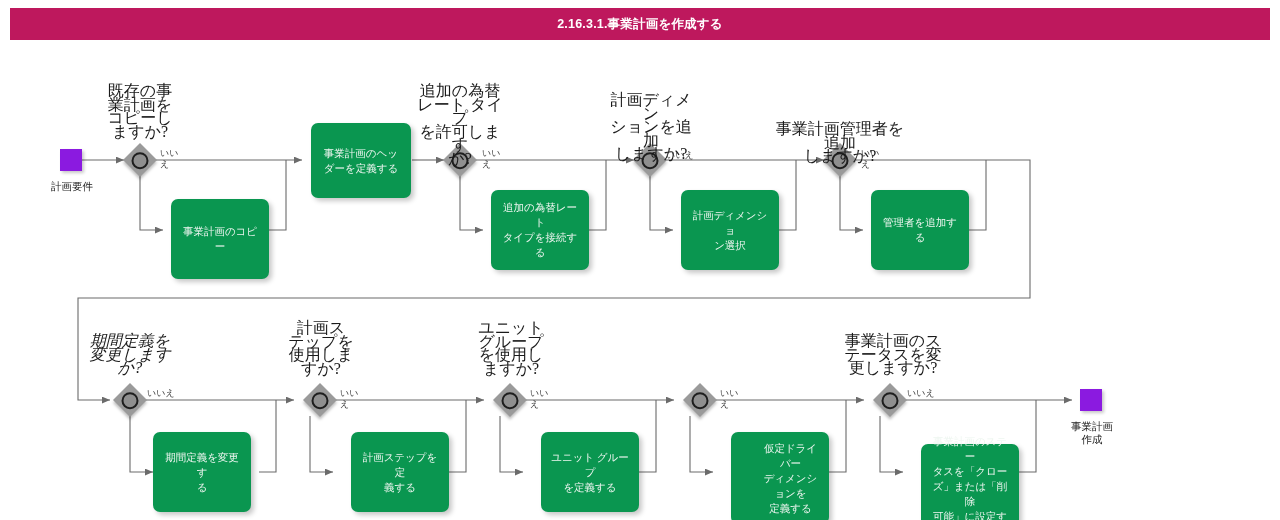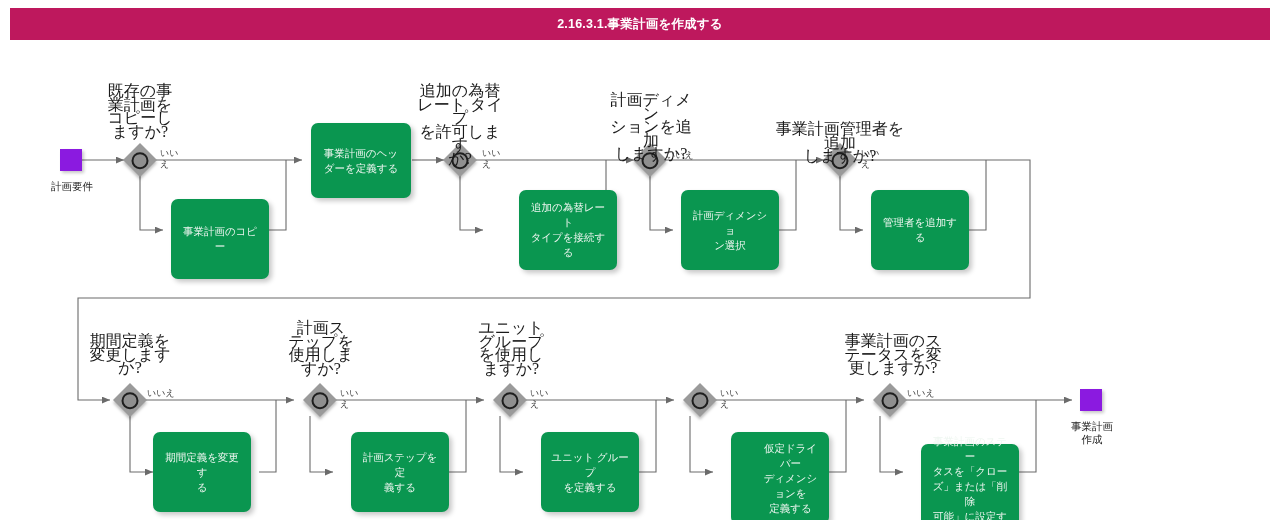--- a/index.html
+++ b/index.html
@@ -153,21 +153,21 @@
         <div class="circle"></div>
       </div>
     </div>
     <div class="decision-label" style="left: 413px; top: 44px; width: 94px; white-space: pre-line;">追加の為替
 レート タイプ
 を許可します
 か?</div>
     <div class="edge-label" style="left: 482px; top: 108px; width: 24px; white-space: pre-line;">いい
 え</div>
 
-    <div class="node process" style="left: 491px; top: 150px; width: 98px; height: 80px; white-space: pre-line; margin-left: 28px;">追加の為替レート
+    <div class="node process" style="left: 491px; top: 150px; width: 98px; height: 80px; white-space: pre-line;">追加の為替レート
 タイプを接続する</div>
 
     <div class="node decision" style="left:633px;top:103px;">
       <div class="diamond">
         <div class="circle"></div>
       </div>
     </div>
     <div class="decision-label" style="left: 604px; top: 53px; width: 94px; white-space: pre-line;">計画ディメン
 ションを追加
 しますか?</div>
@@ -186,21 +186,21 @@
     <div class="edge-label" style="left: 861px; top: 108px; width: 24px; white-space: pre-line;">いい
 え</div>
 
     <div class="node process" style="left: 871px; top: 150px; width: 98px; height: 80px; white-space: pre-line;">管理者を追加する</div>
 
     <div class="node decision" style="left:113px;top:343px;">
       <div class="diamond">
         <div class="circle"></div>
       </div>
     </div>
-    <div class="decision-label" style="left: 83px; top: 294px; width: 94px; white-space: pre-line;">期間定義を
+    <div class="decision-label" style="left: 83px; top: 294px; width: 94px; white-space: pre-line; font-style: italic;">期間定義を
 変更します
 か?</div>
     <div class="edge-label" style="left: 147px; top: 348px; width: 40px; white-space: pre-line;">いいえ</div>
 
     <div class="node process" style="left: 153px; top: 392px; width: 98px; height: 80px; white-space: pre-line;">期間定義を変更す
 る</div>
 
     <div class="node decision" style="left:303px;top:343px;">
       <div class="diamond">
         <div class="circle"></div>

